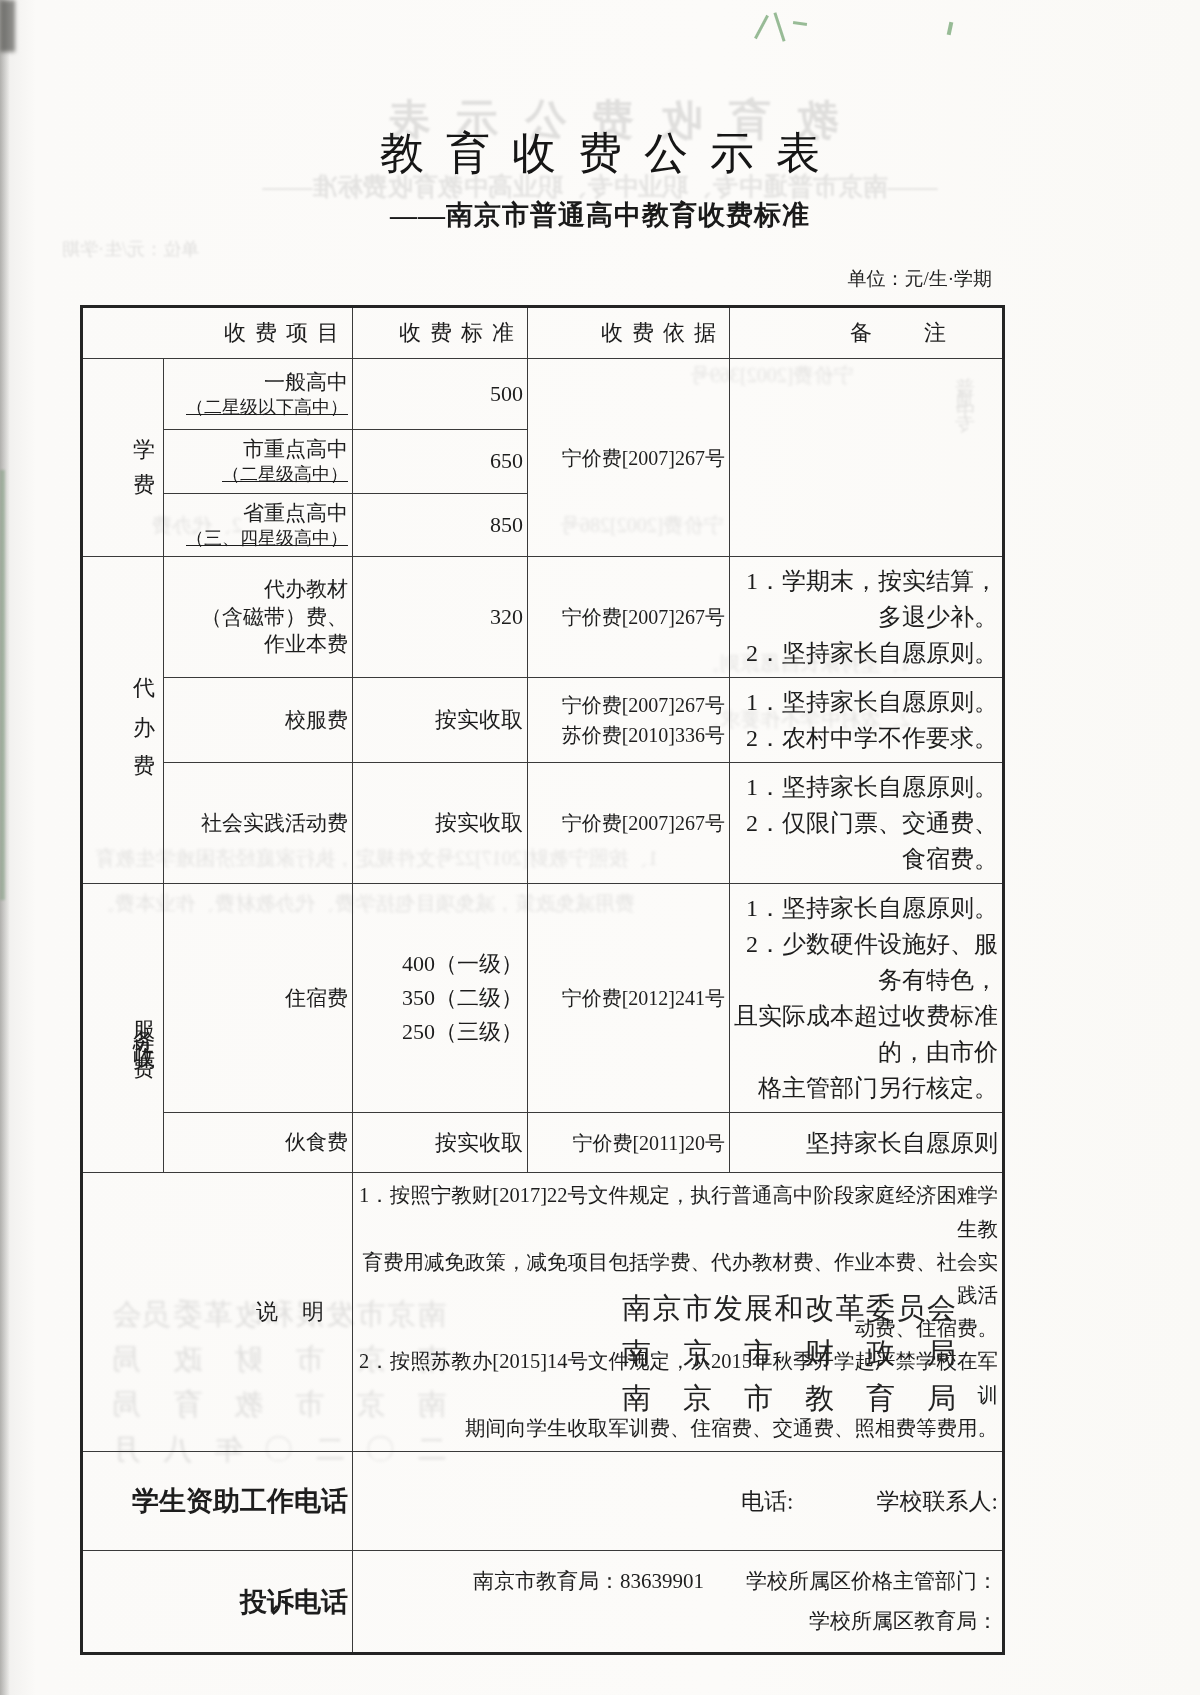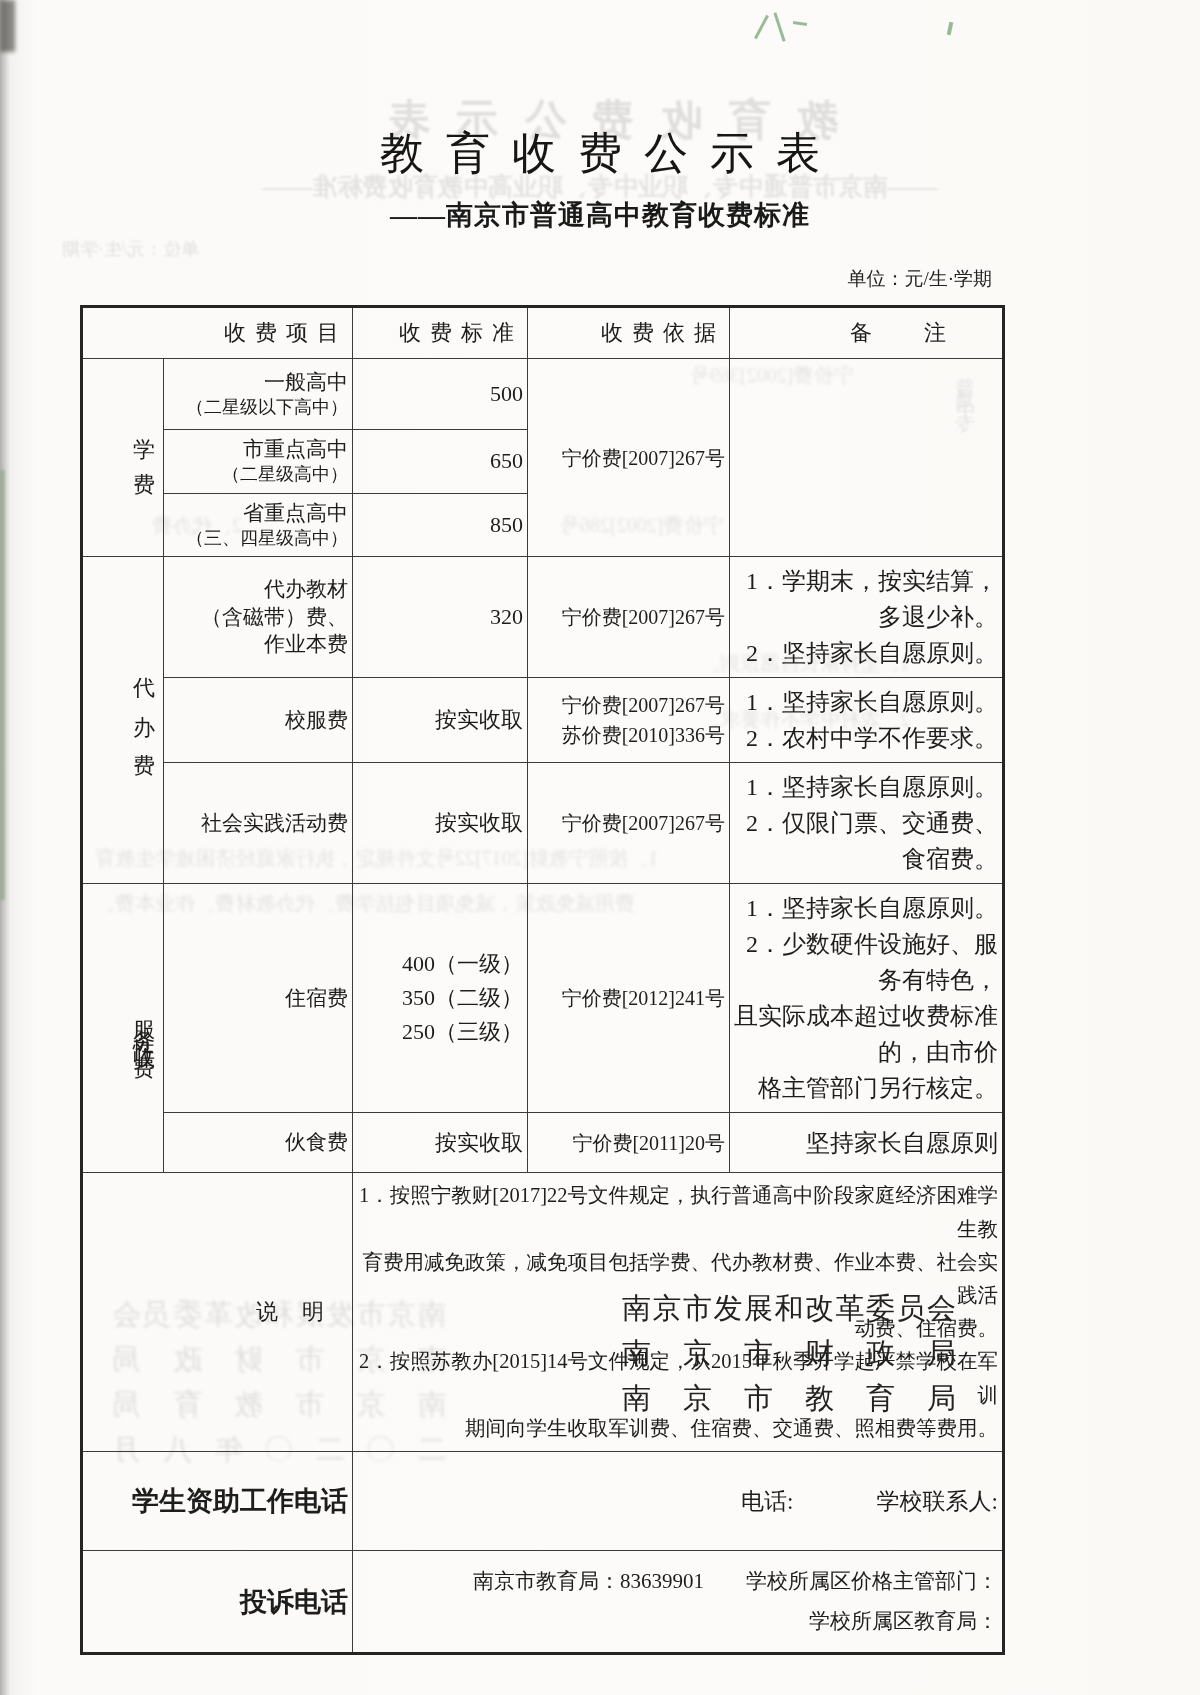--- a/index.html
+++ b/index.html
@@ -50,21 +50,21 @@
   .cat-cell{text-align:center;padding:0;}
   .cat-vert{
     display:inline-block;
     writing-mode:vertical-lr;text-orientation:upright;
     font-size:22px;
   }
   .sp-wide{letter-spacing:34px;}
   .sp-mid{letter-spacing:38px;}
   .sp-tight{letter-spacing:9px;}
   .item-cell{text-align:center;line-height:1.3;}
-  .item-sub{font-size:18px;}
+  .item-sub{font-size:18px;text-decoration:underline;}
   .std-cell{text-align:center;font-size:22px;}
   .std-lines div{line-height:1.55;}
   .basis-cell{text-align:center;font-size:20px;padding:2px;line-height:1.5;}
   .remark-cell{font-size:24px;text-align:left;padding:5px 8px;line-height:1.5;vertical-align:middle;}
   .notes-label{text-align:center;font-size:22px;letter-spacing:24px;text-indent:24px;}
   .notes-cell{font-size:20.5px;padding:8px 12px;line-height:1.62;vertical-align:middle;}
   .label-cell{text-align:center;font-size:27px;font-weight:bold;}
   .contact-cell{position:relative;font-size:23px;padding-left:10px;}
   .contact-phone{position:absolute;left:388px;top:50%;transform:translateY(-50%);}
   .complaint-cell{font-size:21px;padding-left:10px;line-height:1.9;}

